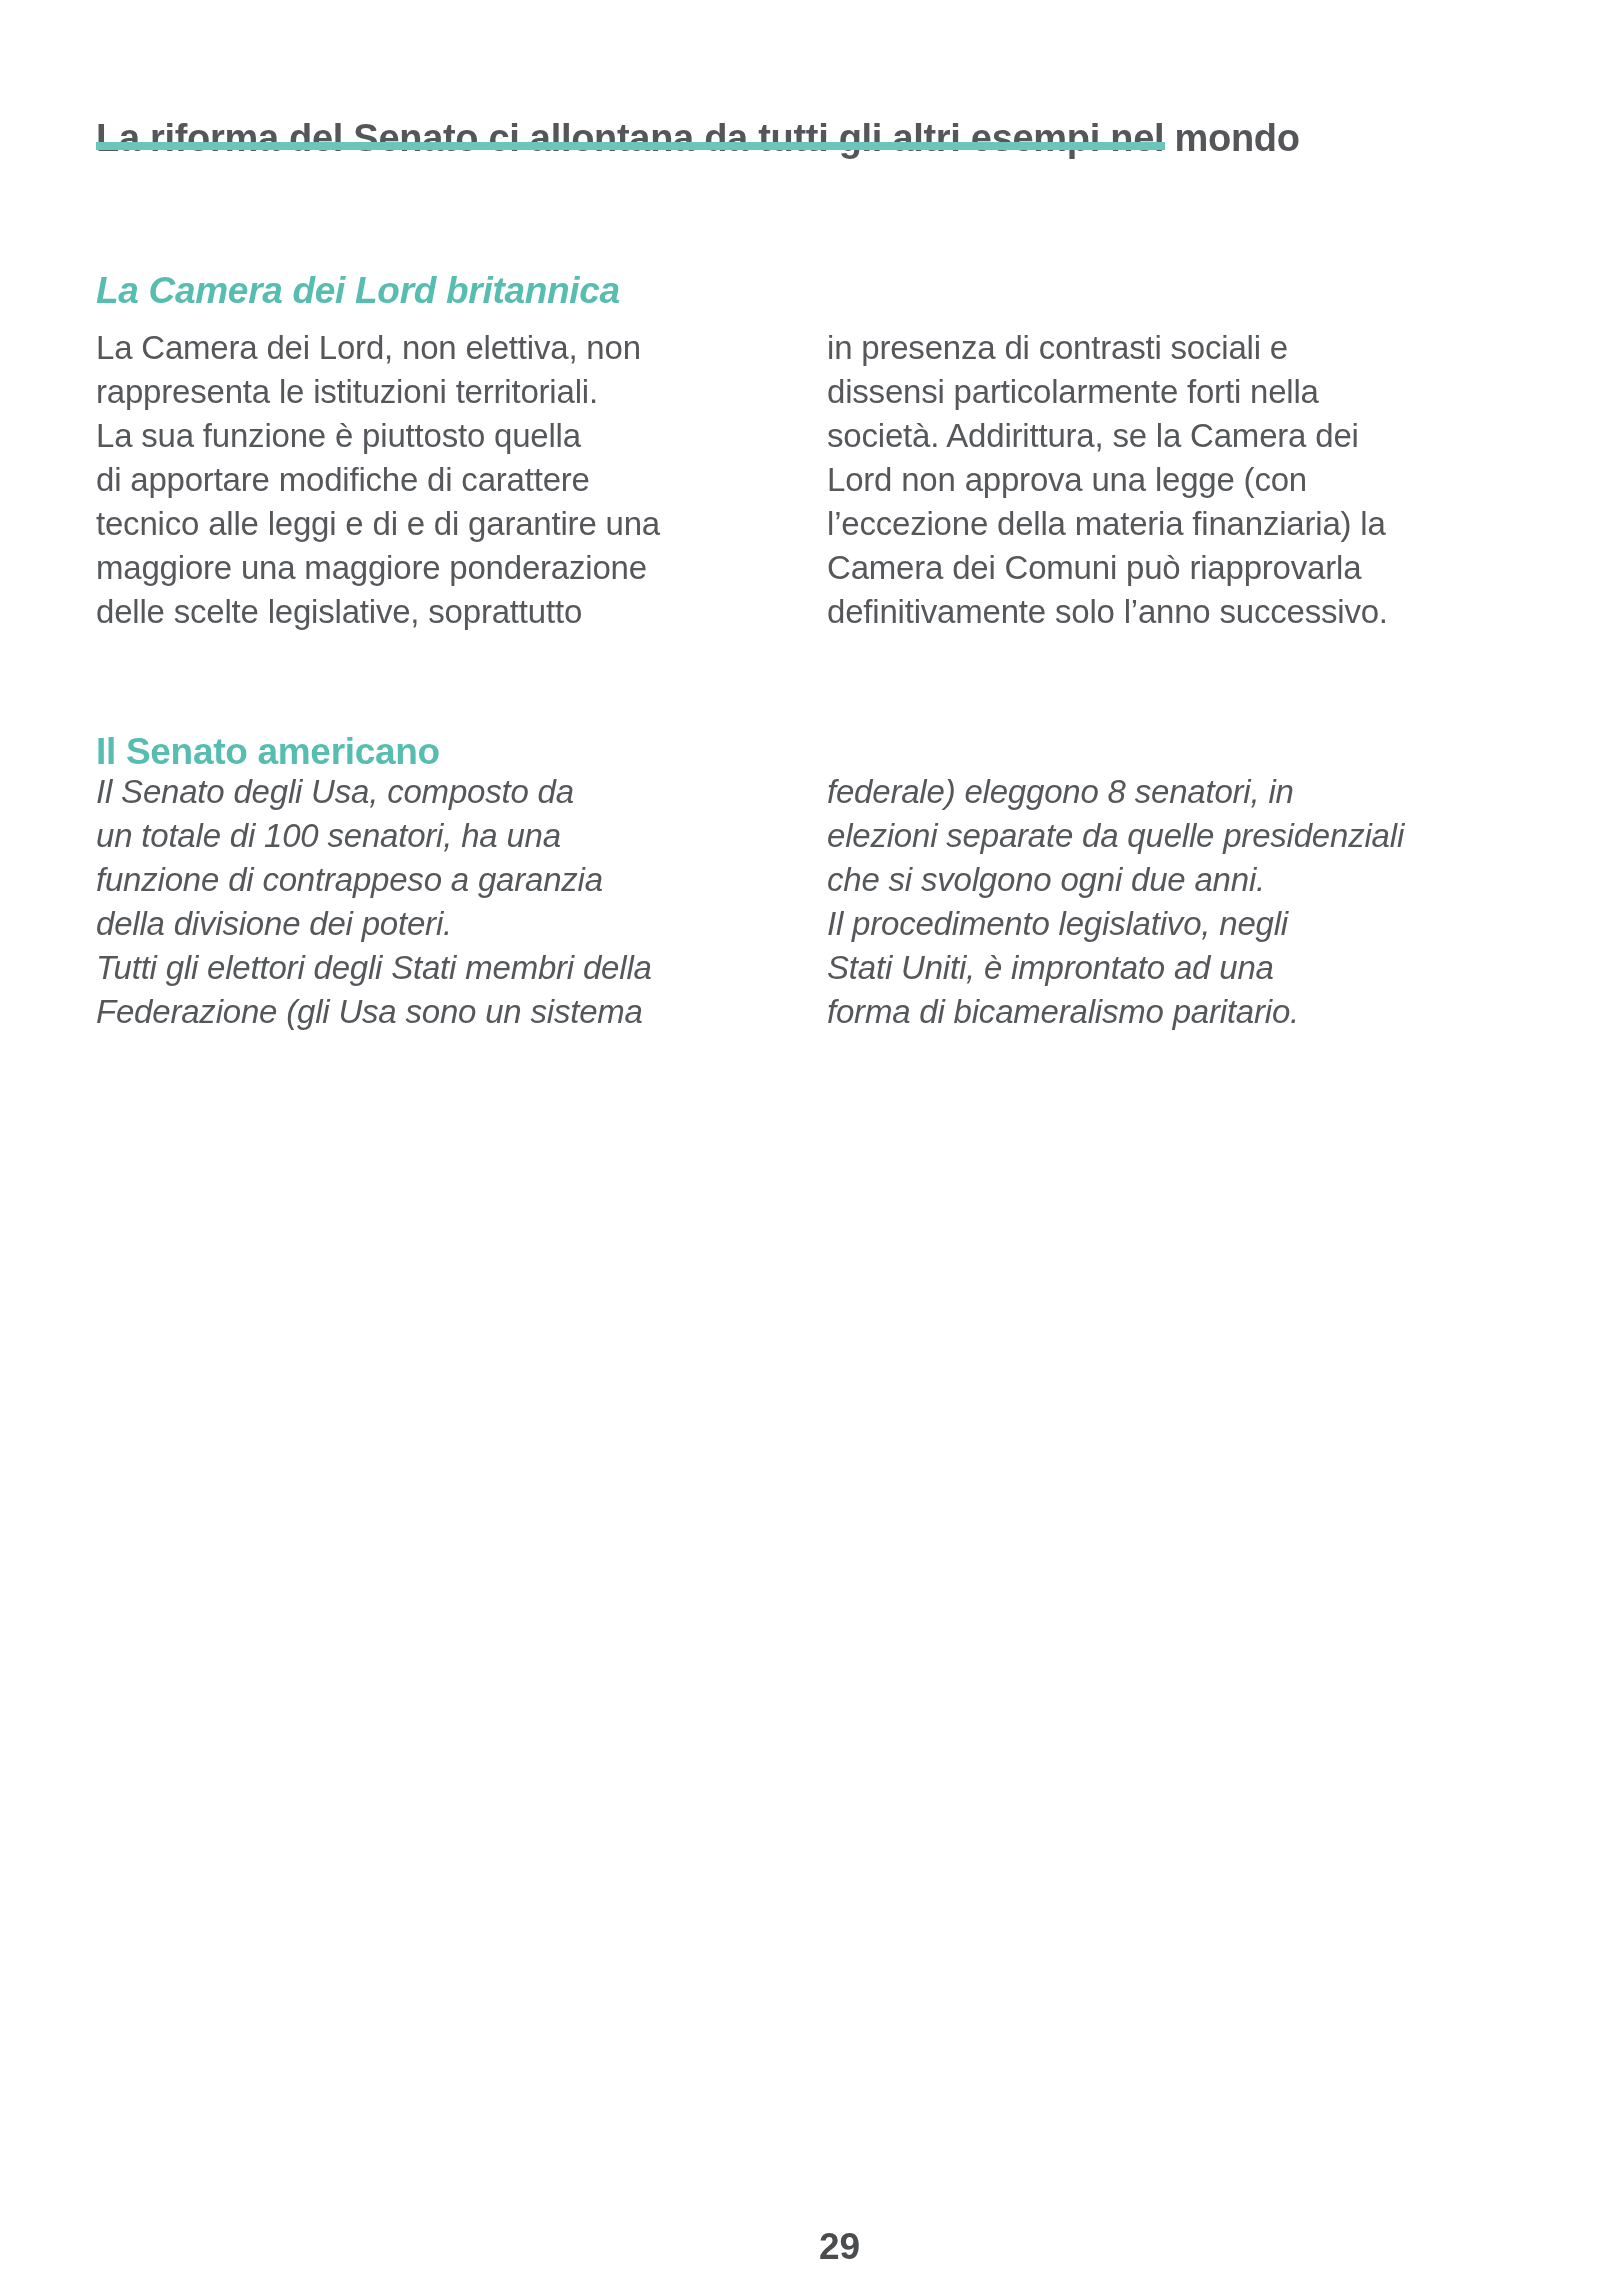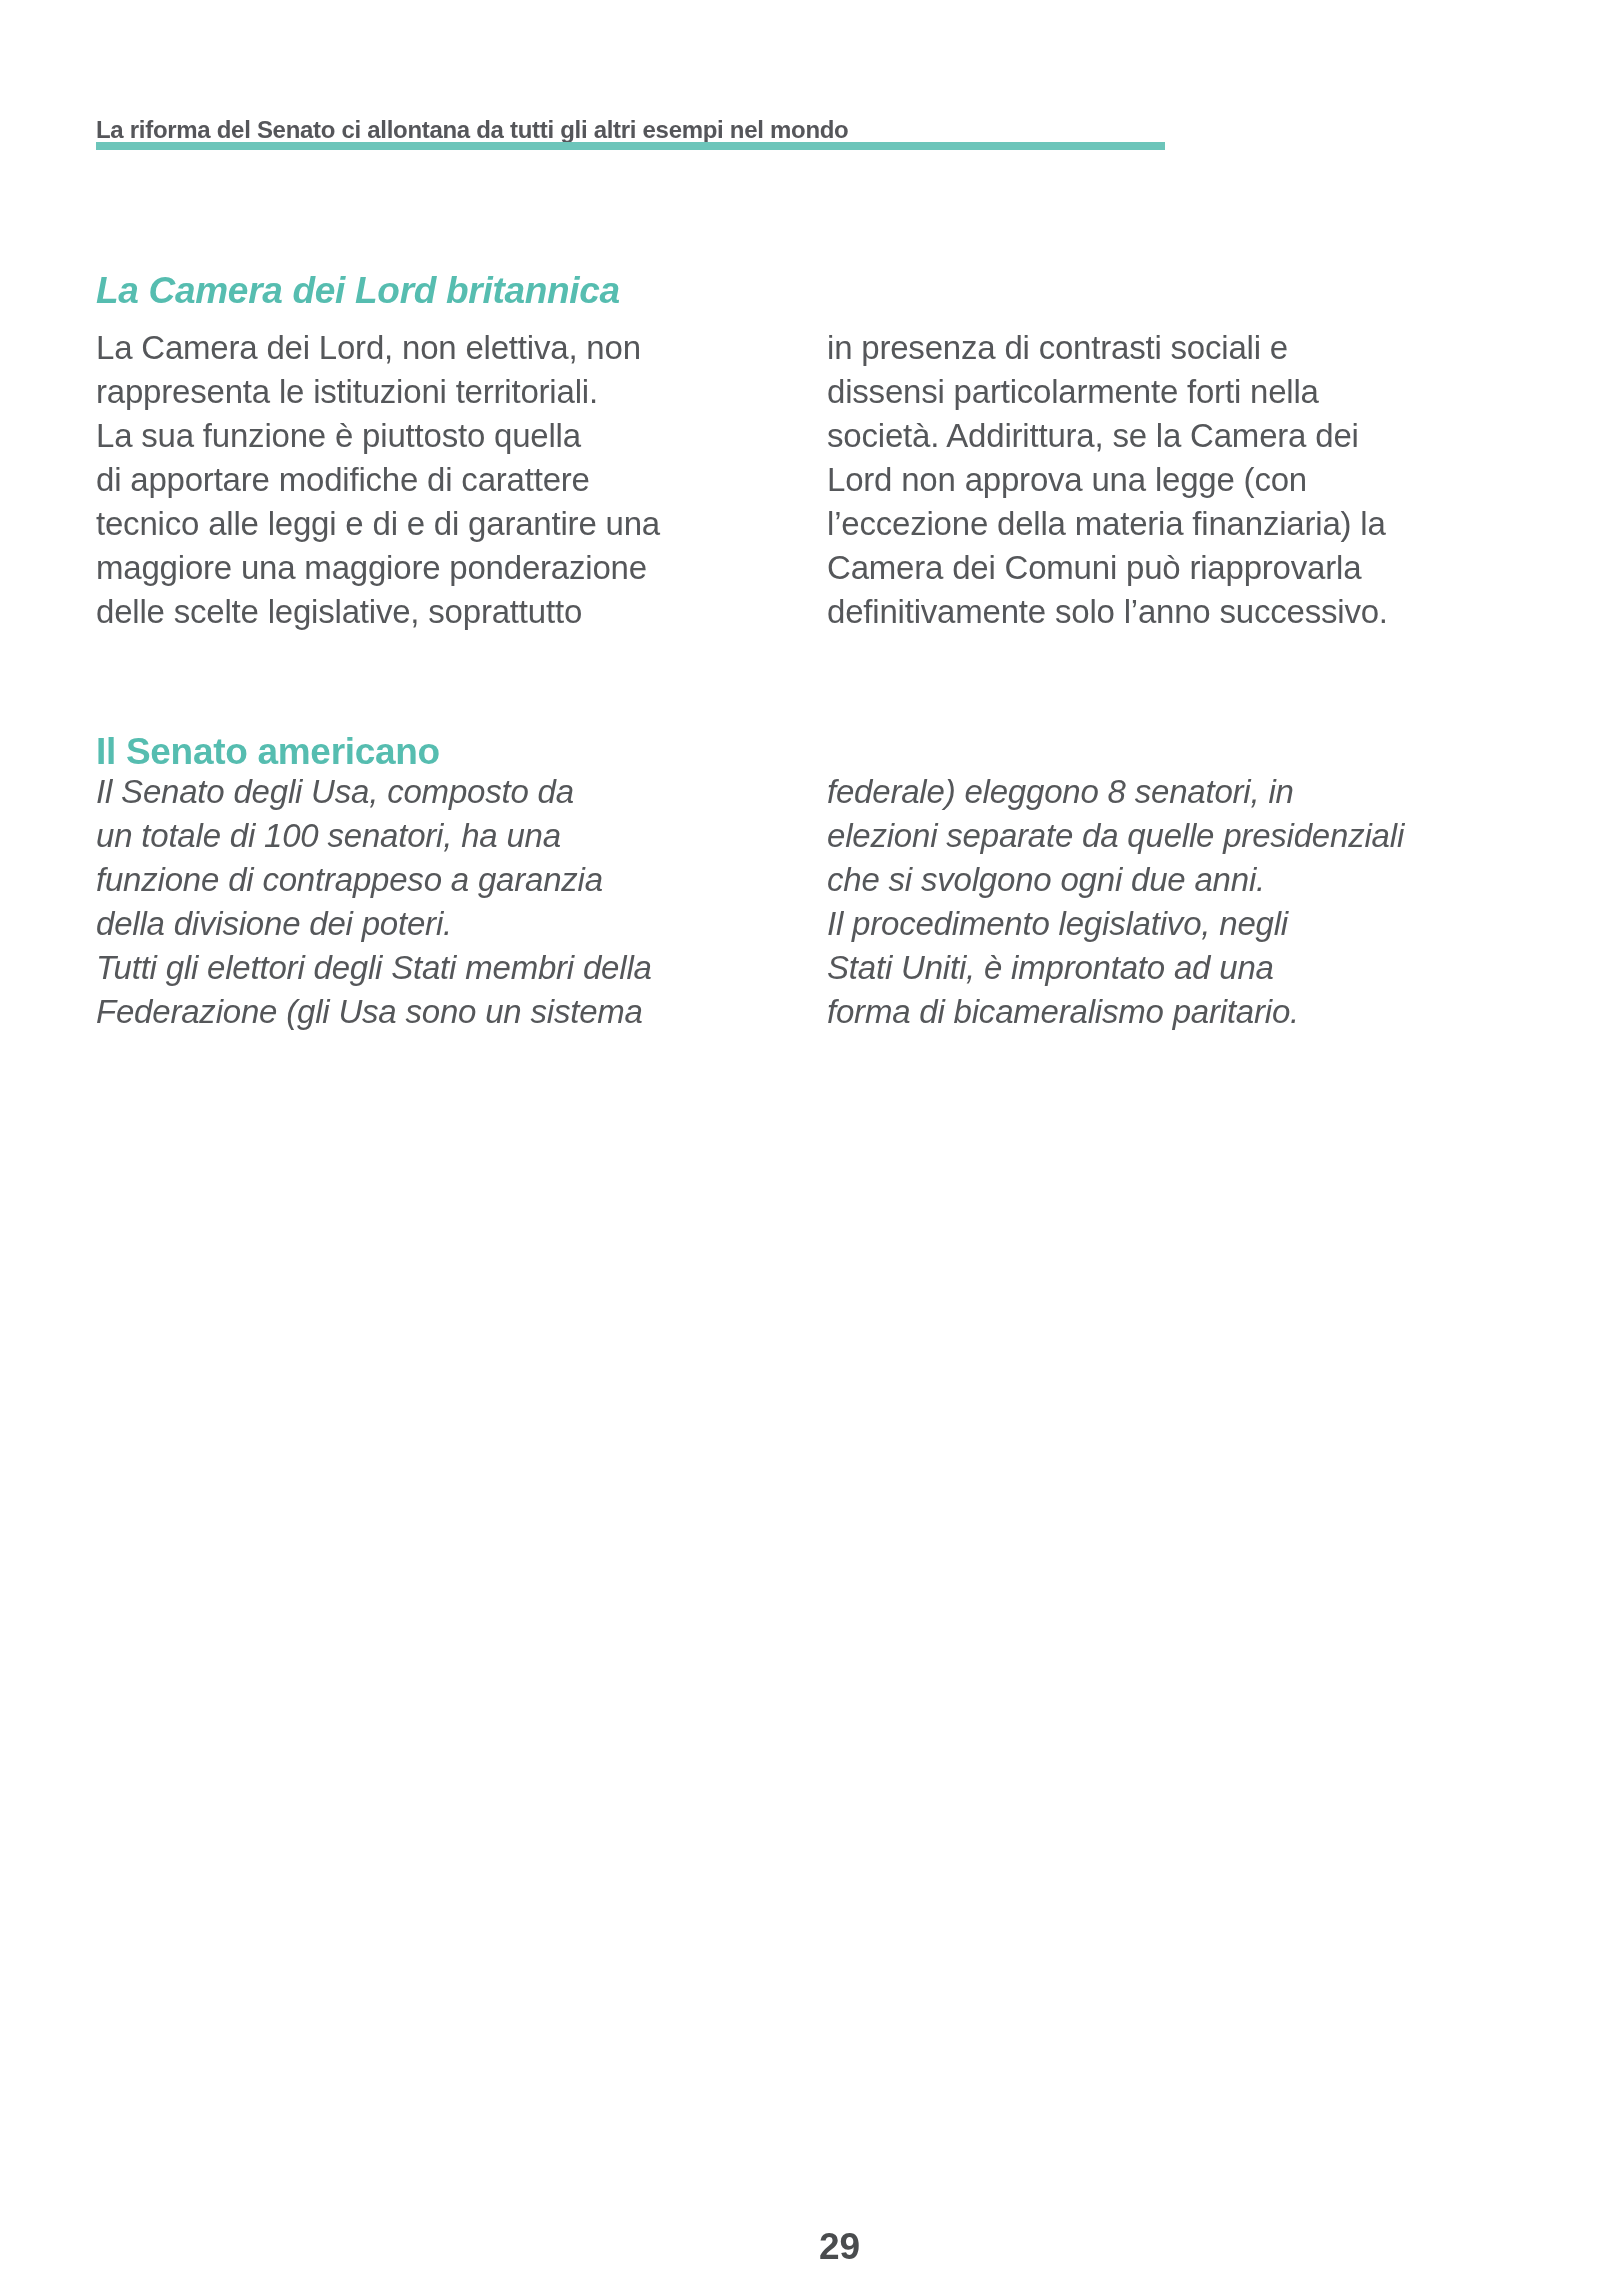--- a/index.html
+++ b/index.html
@@ -13,21 +13,21 @@
     height: 2295px;
     background: #ffffff;
     font-family: "Liberation Sans", sans-serif;
     overflow: hidden;
   }
   .doc-title {
     position: absolute;
     left: 96px;
     top: 94px;
     width: 1112px;
-    font-size: 24px;
+    font-size: 38px;
     font-weight: 700;
     letter-spacing: -0.3px;
     color: #55565a;
     line-height: 39px;
     white-space: nowrap;
   }
   .title-rule {
     position: absolute;
     left: 96px;
     top: 142px;

